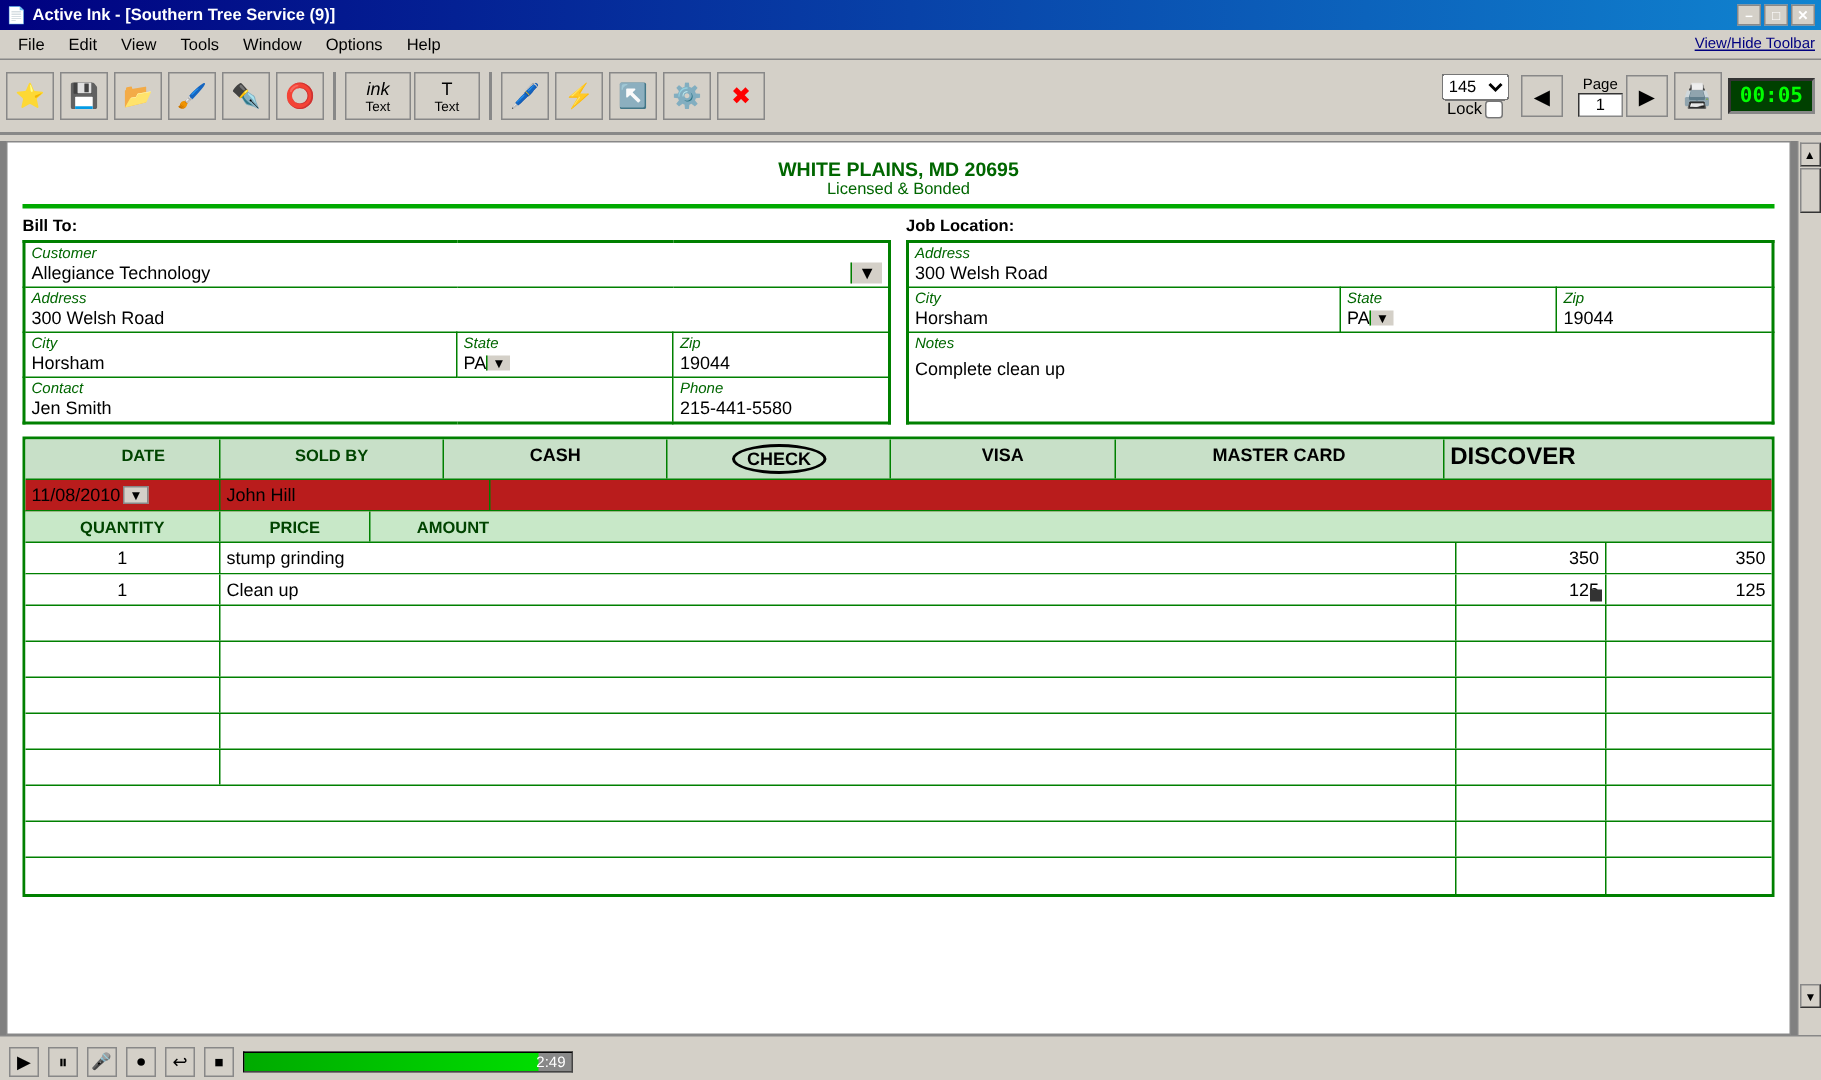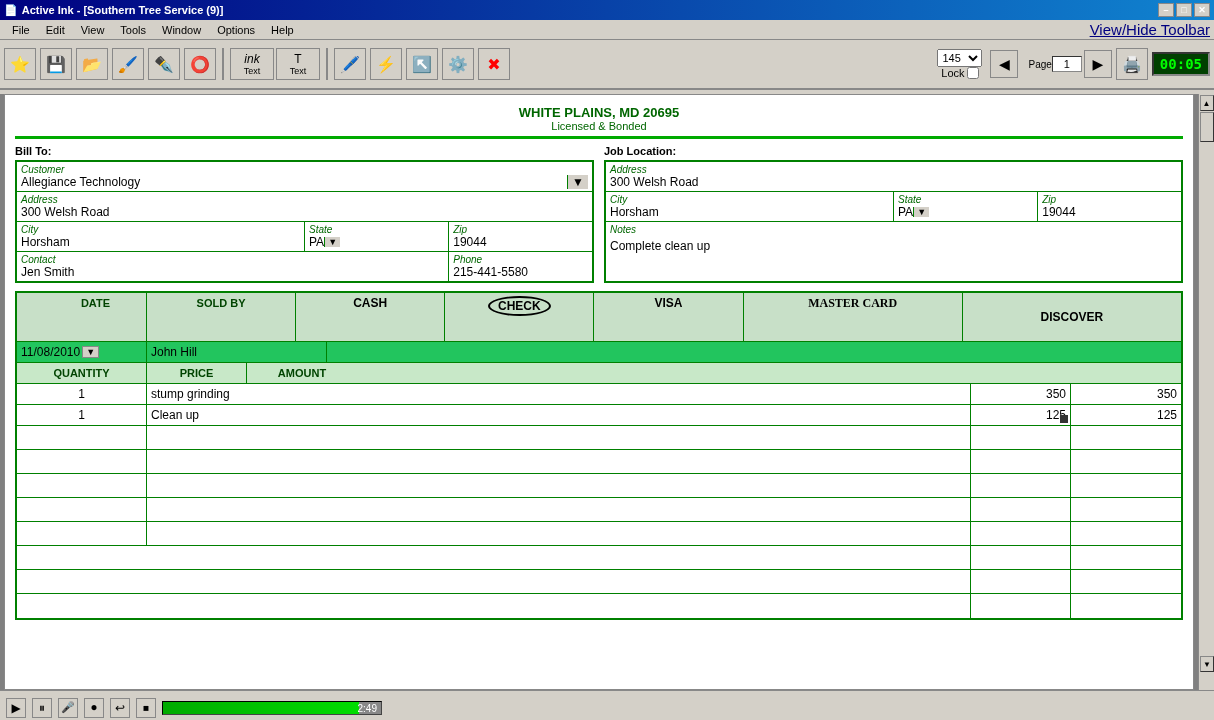--- a/index.html
+++ b/index.html
@@ -53,21 +53,21 @@
     }
     .menu-item {
       padding: 2px 8px;
       cursor: pointer;
     }
     .menu-separator { flex: 1; }
     .view-hide-toolbar {
       color: #000080;
       text-decoration: underline;
       cursor: pointer;
-      font-size: 15px;
+      font-size: 10px;
     }
 
     
     .toolbar {
       background: #d4d0c8;
       height: 50px;
       display: flex;
       align-items: center;
       padding: 2px 4px;
       border-bottom: 2px solid #888;
@@ -85,20 +85,21 @@
       font-size: 16px;
     }
     .toolbar-separator {
       width: 2px;
       height: 32px;
       background: #888;
       margin: 0 2px;
     }
     .page-control {
       display: flex;
+      flex-direction: column;
       align-items: center;
       margin-left: 8px;
     }
     .page-label { font-size: 10px; }
     .page-input {
       width: 30px;
       height: 16px;
       font-size: 11px;
       text-align: center;
       border: 1px inset #888;
@@ -413,25 +414,25 @@
         </div>
         <div style="flex:1; text-align:center; padding:3px 4px; border-right: 1px solid #008000;">
           <span style="font-weight:bold; font-size:11px; color:#004400;">SOLD BY</span>
         </div>
 
         <div style="flex:1; text-align:center; padding:3px 4px; border-right:1px solid #008000; font-weight:bold; font-size:12px; cursor:pointer;">CASH</div>
         <div style="flex:1; text-align:center; padding:3px 4px; border-right:1px solid #008000; font-weight:bold; font-size:12px; cursor:pointer; position:relative;">
           <span style="border:2px solid #000; border-radius:50%; padding:1px 8px; display:inline-block;">CHECK</span>
         </div>
         <div style="flex:1; text-align:center; padding:3px 4px; border-right:1px solid #008000; font-weight:bold; font-size:12px; cursor:pointer;">VISA</div>
-        <div style="flex:1.5; text-align:center; padding:3px 4px; border-right:1px solid #008000; font-weight:bold; font-size:12px; cursor:pointer;font-family:Liberation Serif, serif;">MASTER CARD</div>
-        <div style="flex:1.5; text-align:center; padding:17px 4px; font-weight:bold; font-size:12px; cursor:pointer;">DISCOVER</div>
-      </div>
-
-      <div style="display:flex; background:#22c55e; border-bottom:1px solid #008000;">
+        <div style="flex:1.5; text-align:center; padding:3px 4px; border-right:1px solid #008000; font-weight:bold; font-size:12px; cursor:pointer;">MASTER CARD</div>
+        <div style="flex:1.5; text-align:left; padding:3px 4px; font-weight:bold; font-size:16px; cursor:pointer;">DISCOVER</div>
+      </div>
+
+      <div style="display:flex; background:#b91c1c; border-bottom:1px solid #008000;">
         <div style="width:130px; border-right:1px solid #008000; padding:3px 4px; display:flex; align-items:center; gap:2px;">
           <span style="font-size:12px;">11/08/2010</span>
           <span style="background:#d4d0c8; border:1px solid #888; padding:0 3px; cursor:pointer; font-size:9px;">▼</span>
         </div>
         <div style="flex:1; padding:3px 4px; border-right:1px solid #008000;">
           <span style="font-size:12px;text-align:right;">John Hill</span>
         </div>
         <div style="flex:5; border-left:none;"></div>
       </div>
 

